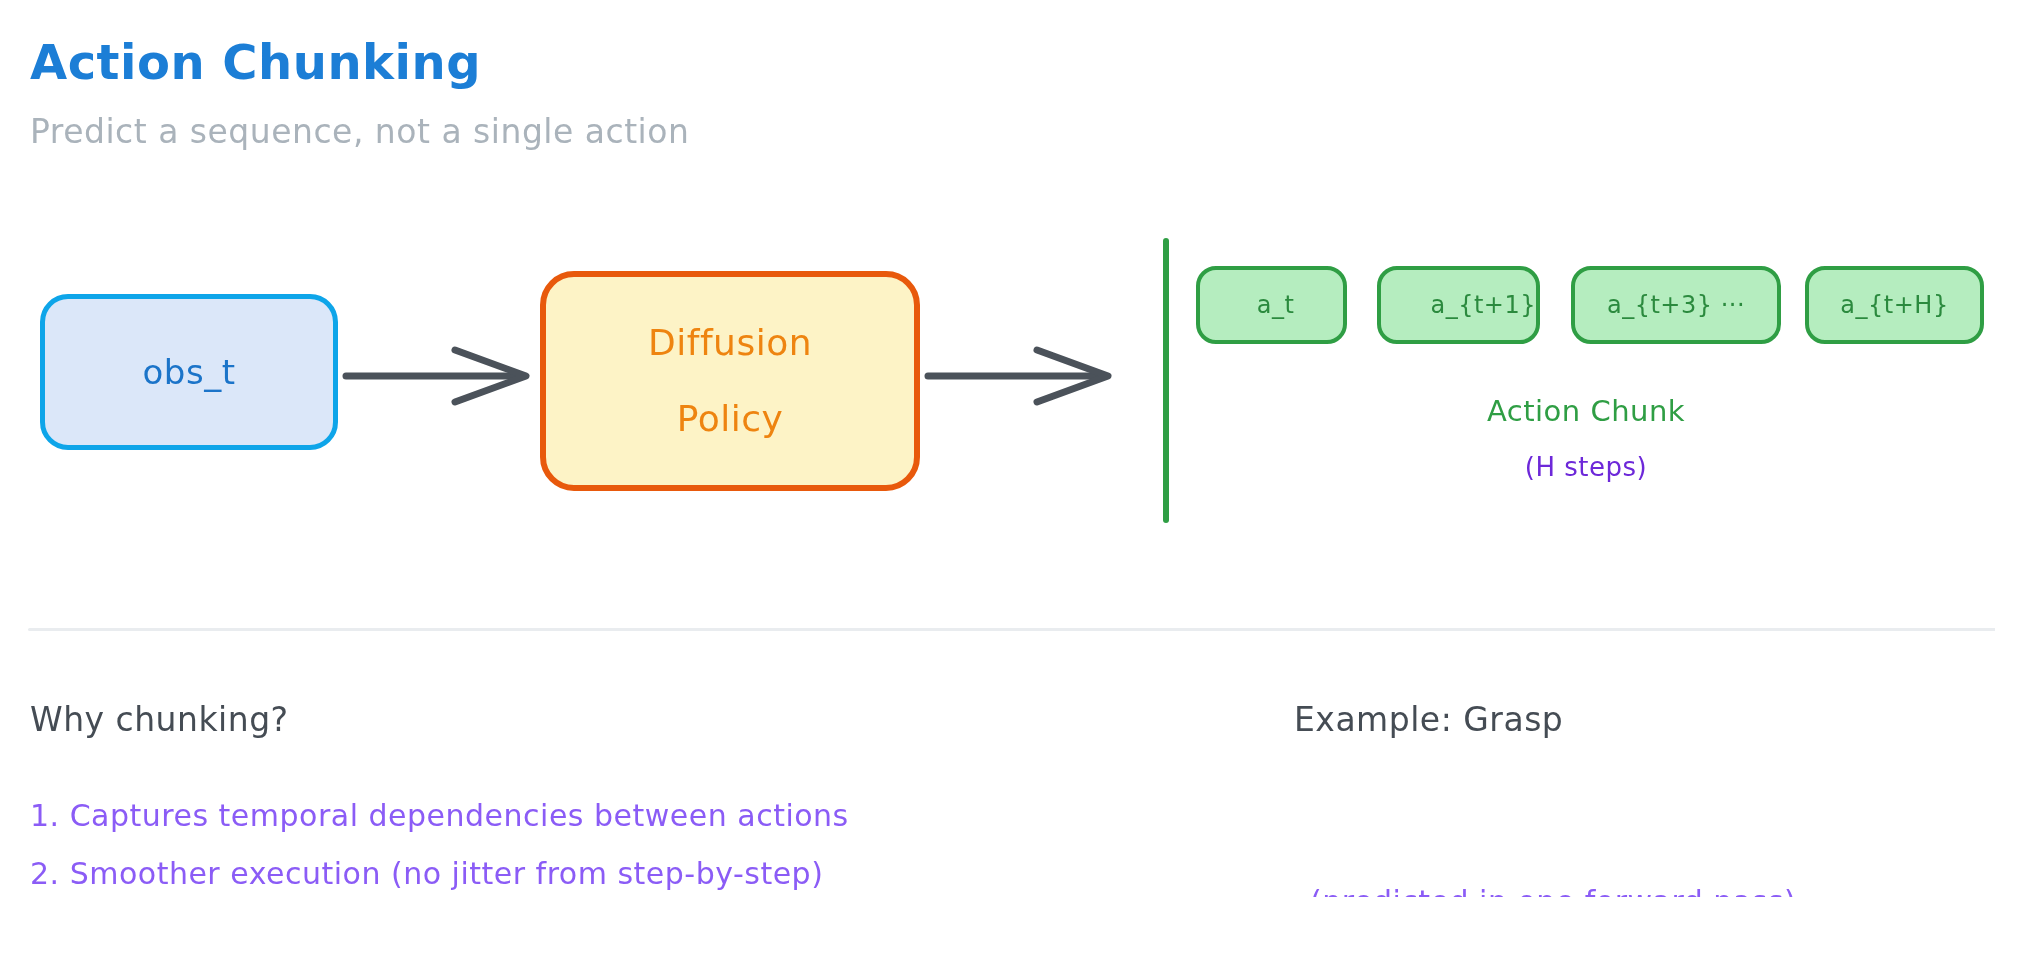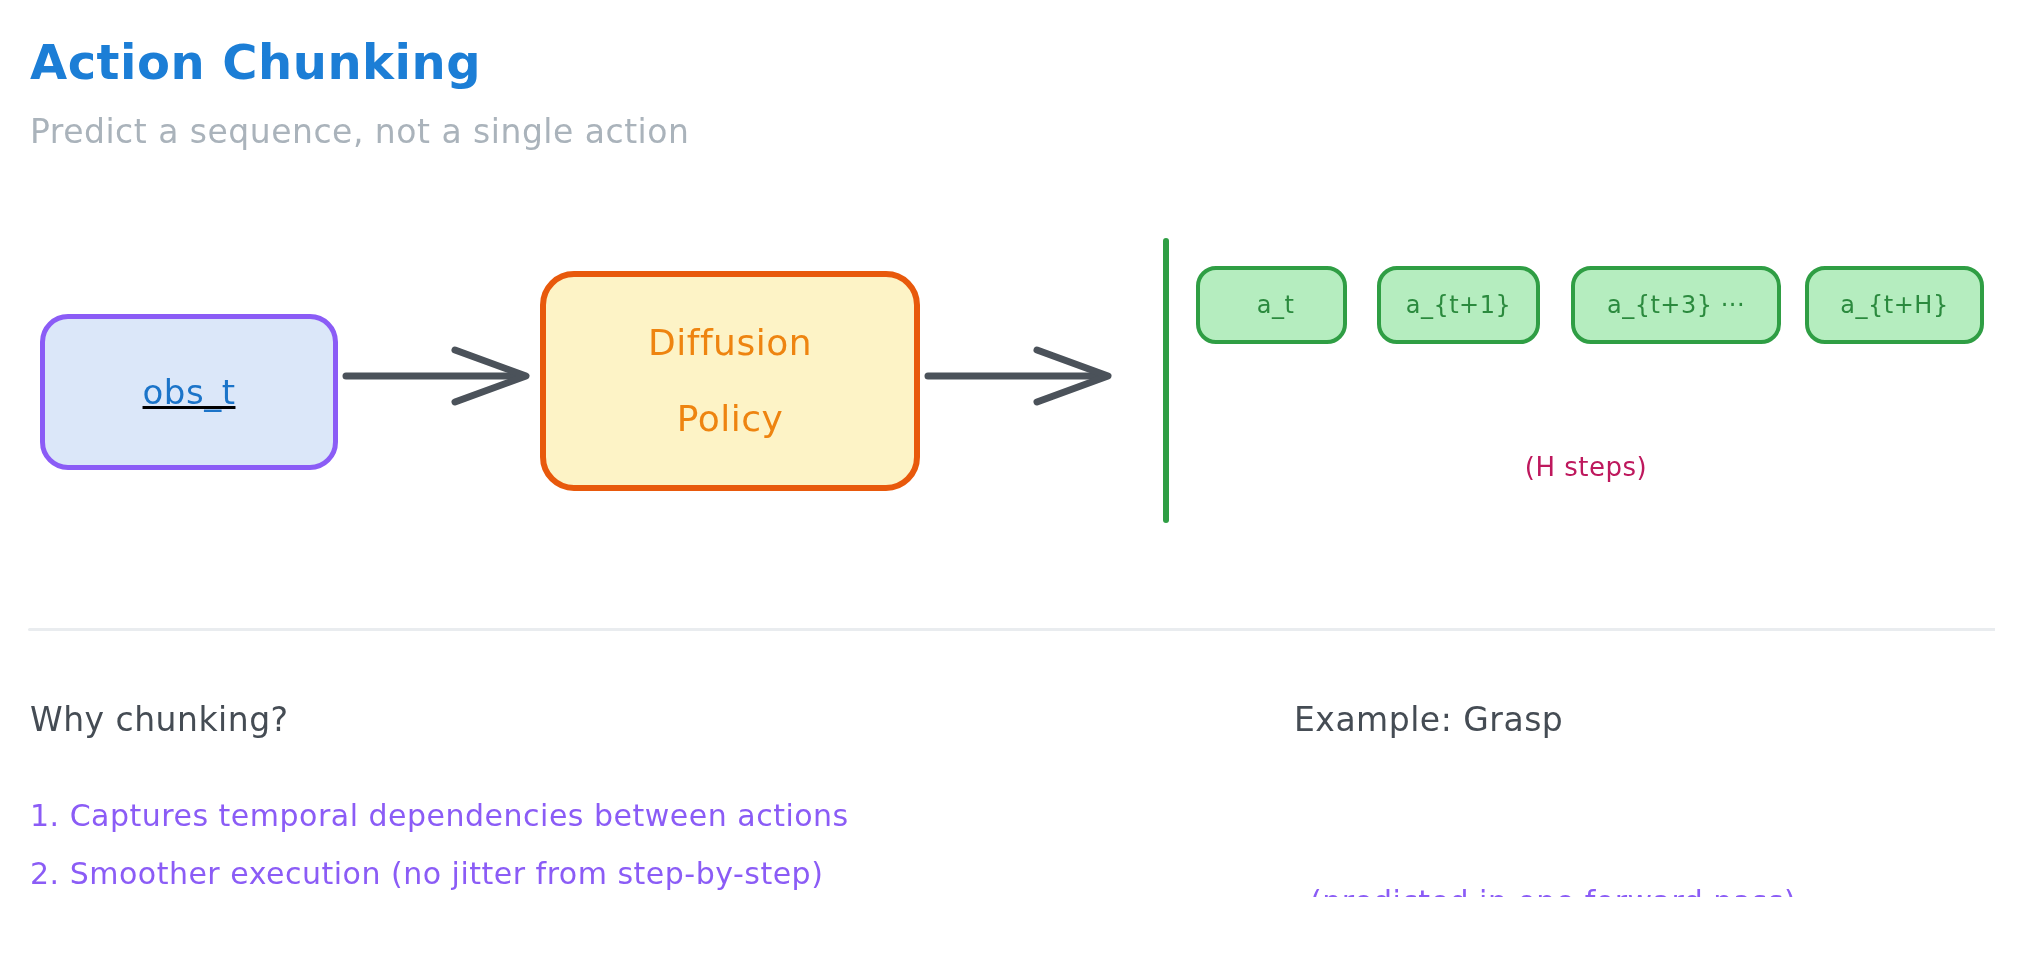--- a/index.html
+++ b/index.html
@@ -9,38 +9,38 @@
     overflow:hidden;letter-spacing:0.5px;
   }
   .abs{position:absolute;}
 
   
   .title{left:30px;top:34px;font-size:48px;font-weight:600;color:#1c7ed6;}
   .subtitle{left:30px;top:112px;font-size:33px;font-weight:400;color:#aab3bb;}
 
   
   .node{display:flex;align-items:center;justify-content:center;box-sizing:border-box;}
-  .obs-box{left:40px;top:314px;width:298px;height:156px;background:#dbe7f9;
-    border:5px solid #8b5cf6;border-radius:28px;text-decoration:underline;}
+  .obs-box{left:40px;top:294px;width:298px;height:156px;background:#dbe7f9;
+    border:5px solid #0ea5e9;border-radius:28px;}
   .obs-box .lbl{font-size:34px;color:#1b74c9;font-weight:500;}
   .policy-box{left:540px;top:271px;width:380px;height:220px;background:#fdf3c6;
     border:6px solid #e8590c;border-radius:34px;flex-direction:column;}
   .policy-box .lbl{font-size:36px;color:#ee8410;font-weight:400;line-height:2.1;text-align:center;}
 
   .arrow-svg{stroke:#4b525a;stroke-width:7;fill:none;stroke-linecap:round;stroke-linejoin:round;}
 
   
   .bracket{width:6px;height:285px;top:238px;background:#2f9e44;border-radius:3px;}
   .chunk-box{top:266px;height:78px;background:#b5edbf;border:4px solid #2f9e44;
     border-radius:20px;}
   .chunk-box .lbl{font-size:24px;color:#2b8a3e;font-weight:500;white-space:nowrap;}
   .chunk-caption{left:1163px;top:394px;width:846px;text-align:center;
     font-size:29px;color:#2f9e44;font-weight:500;}
   .chunk-subcaption{left:1163px;top:452px;width:846px;text-align:center;
-    font-size:26px;color:#be185d;}
+    font-size:26px;color:#6d28d9;}
 
   .divider{left:28px;top:628px;width:1984px;height:3px;background:#e9ecef;border-radius:2px;}
 
   
   .section-heading{font-size:33px;color:#454c54;font-weight:500;}
   .body-text{font-size:30px;color:#8b5cf6;}
   .why-heading{left:30px;top:700px;}
   .why-item-1{left:30px;top:798px;}
   .why-item-2{left:30px;top:856px;}
   .example-heading{left:1294px;top:700px;}
@@ -76,30 +76,31 @@
     <path class="arrow-svg" d="M4,31 H180"></path>
     <path class="arrow-svg" d="M113,5 L184,31 L113,57"></path>
   </svg>
 
   <div class="abs bracket" style="left:1163px;"></div>
   <div class="abs bracket" style="left:2003px;"></div>
 
   <div class="abs node chunk-box" style="left:1196px;width:151px;padding-left:8px;">
     <span class="lbl">a_t</span>
   </div>
-  <div class="abs node chunk-box" style="left:1377px;width:163px;">
+  <div class="abs node chunk-box" style="left:1377px;width:163px;justify-content:flex-end;">
     <span class="lbl">a_{t+1}</span>
   </div>
   <div class="abs node chunk-box" style="left:1571px;width:210px;">
     <span class="lbl">a_{t+3} ···</span>
   </div>
   <div class="abs node chunk-box" style="left:1805px;width:179px;">
     <span class="lbl">a_{t+H}</span>
   </div>
 
+  <div class="abs chunk-caption">Action Chunk</div>
   <div class="abs chunk-subcaption">(H steps)</div>
 
   <div class="abs divider"></div>
 
   <div class="abs section-heading why-heading">Why chunking?</div>
   <div class="abs body-text why-item-1">1. Captures temporal dependencies between actions</div>
   <div class="abs body-text why-item-2">2. Smoother execution (no jitter from step-by-step)</div>
 
   <div class="abs section-heading example-heading">Example: Grasp</div>
   <div class="abs clipped-line">

